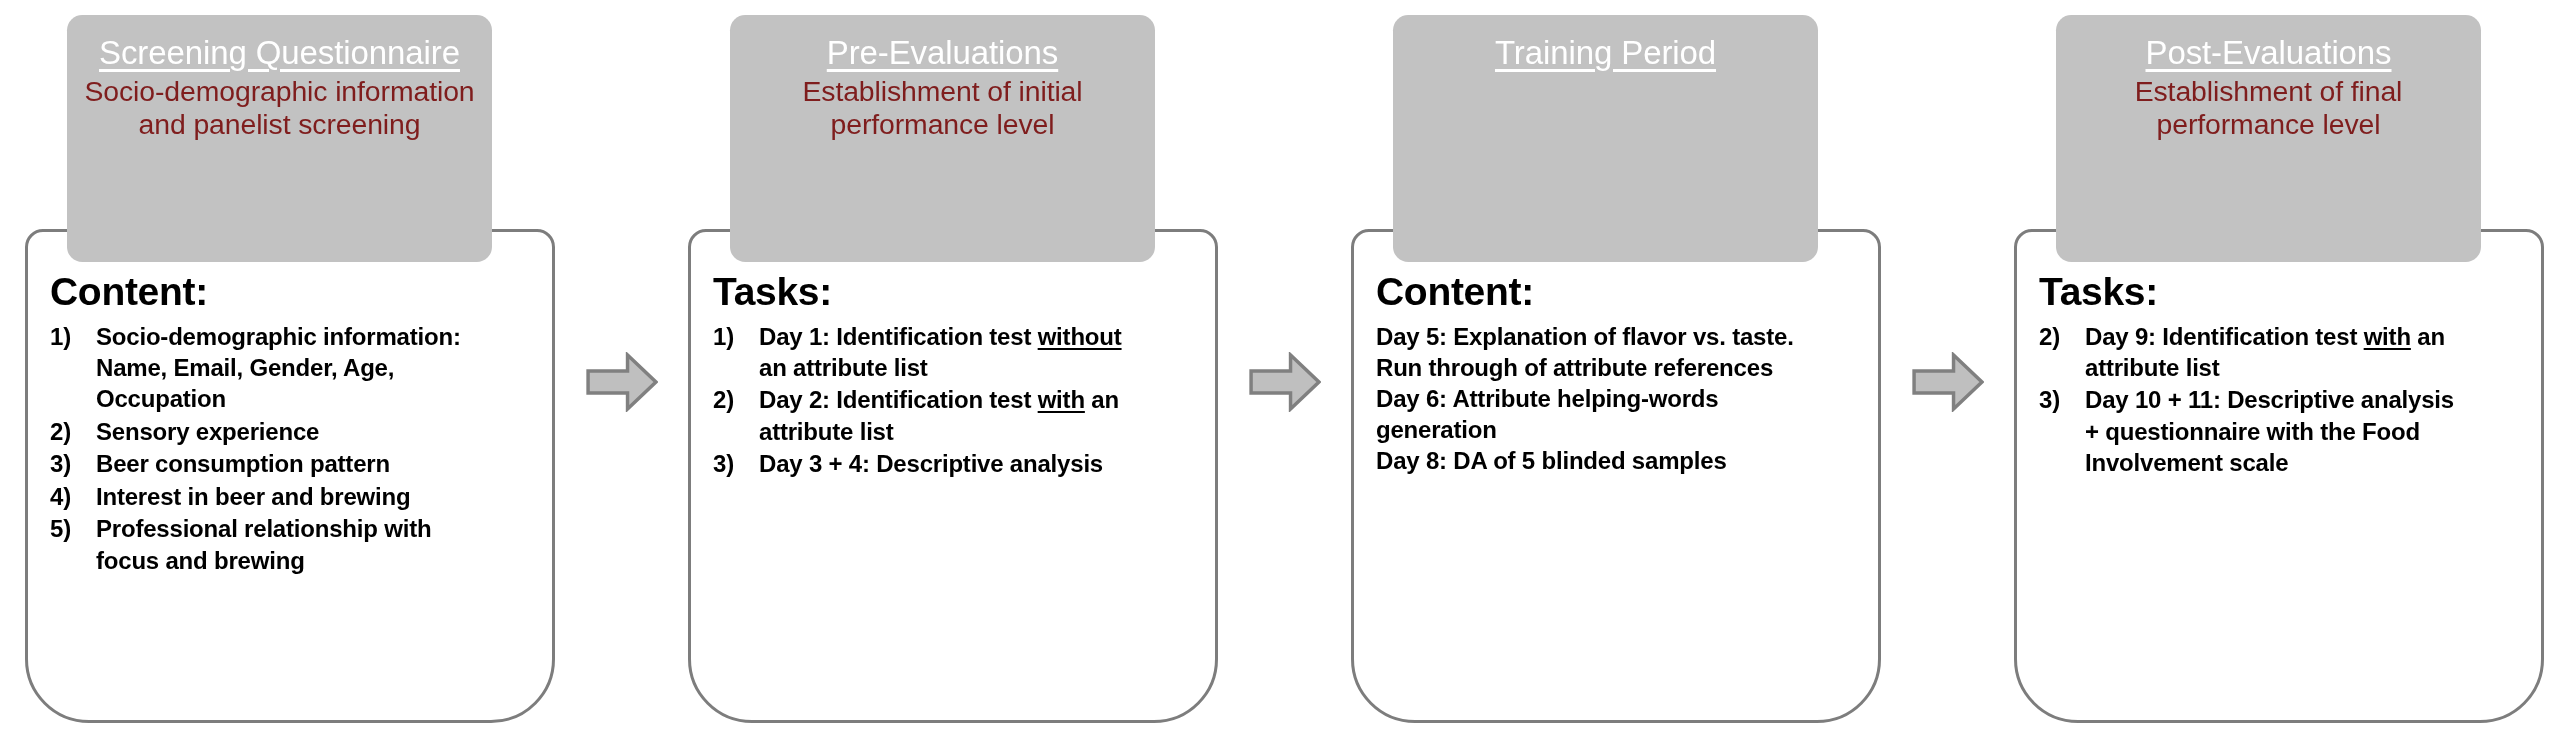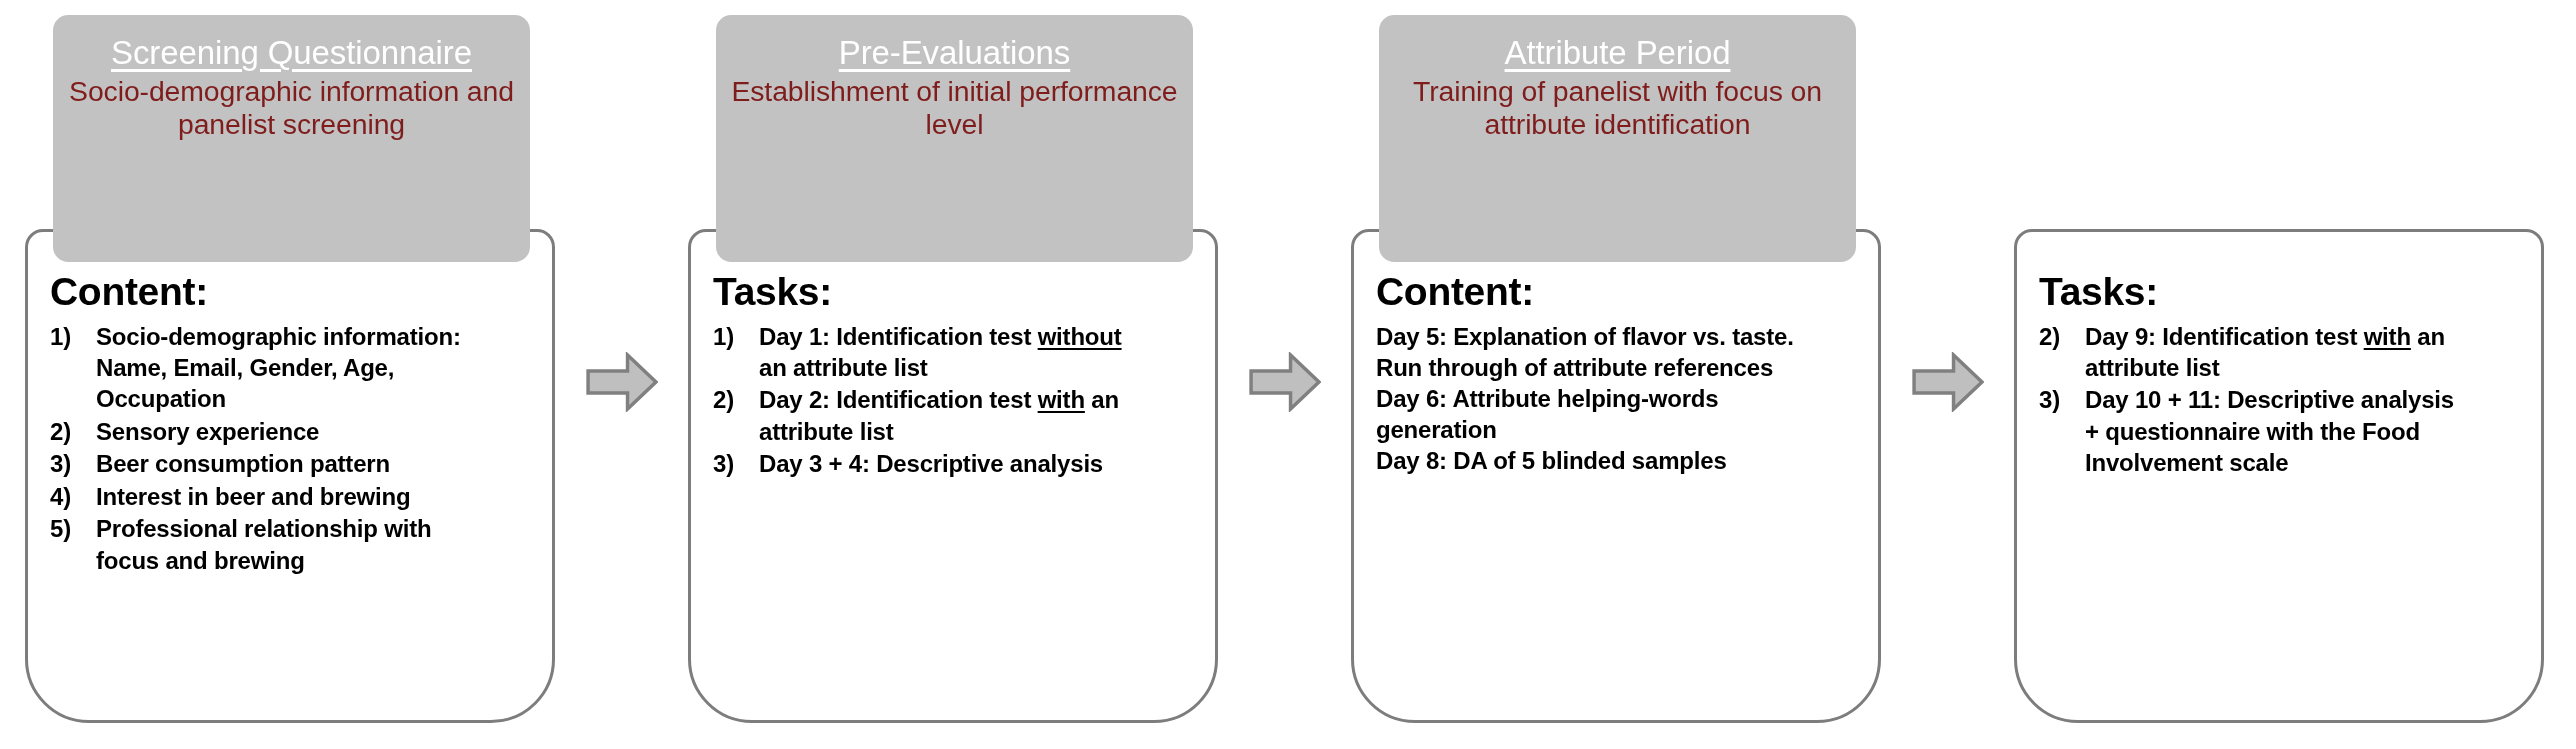--- a/index.html
+++ b/index.html
@@ -42,23 +42,23 @@
     background: #ffffff;
     border: 3.5px solid #7d7d7d;
     border-radius: 18px 18px 64px 64px;
     box-sizing: border-box;
     z-index: 1;
   }
 
   
   .stage-header {
     position: absolute;
-    left: 53px;
+    left: 67px;
     top: 15.3px;
-    width: 477px;
+    width: 425px;
     height: 247px;
     background: #c2c2c2;
     border-radius: 15.3px;
     box-sizing: border-box;
     z-index: 2;
     padding: 21px 12.5px 0 12.5px;
     text-align: center;
   }
 
   .stage-title {
@@ -215,22 +215,21 @@
 
   <div class="connector">
     <svg width="72" height="60" viewBox="0 0 104 86">
       <polygon points="3,27 60,27 60,4 101,43 60,82 60,59 3,59" fill="#bfbfbf" stroke="#808080" stroke-width="5" stroke-linejoin="miter"></polygon>
     </svg>
   </div>
 
   <div class="stage">
     <div class="stage-body"></div>
     <div class="stage-header">
-      <div class="stage-title">Attribute Period</div>
-      <div class="stage-subtitle">Training of panelist with focus on attribute identification</div>
+      <div class="stage-title">Training Period</div>
     </div>
     <div class="body-inner">
       <div class="body-heading">Content:</div>
       <ul class="body-list plain">
         <li>
 
           <span class="item-text">Day 5: Explanation of flavor vs. taste. Run through of attribute references</span>
         </li>
         <li>
 
@@ -245,20 +244,24 @@
   </div>
 
   <div class="connector">
     <svg width="72" height="60" viewBox="0 0 104 86">
       <polygon points="3,27 60,27 60,4 101,43 60,82 60,59 3,59" fill="#bfbfbf" stroke="#808080" stroke-width="5" stroke-linejoin="miter"></polygon>
     </svg>
   </div>
 
   <div class="stage">
     <div class="stage-body"></div>
+    <div class="stage-header">
+      <div class="stage-title">Post-Evaluations</div>
+      <div class="stage-subtitle">Establishment of final performance level</div>
+    </div>
     <div class="body-inner">
       <div class="body-heading">Tasks:</div>
       <ul class="body-list">
         <li>
           <span class="marker">2)</span>
           <span class="item-text">Day 9: Identification test <u class="u">with</u> an attribute list</span>
         </li>
         <li>
           <span class="marker">3)</span>
           <span class="item-text">Day 10 + 11: Descriptive analysis + questionnaire with the Food Involvement scale</span>

